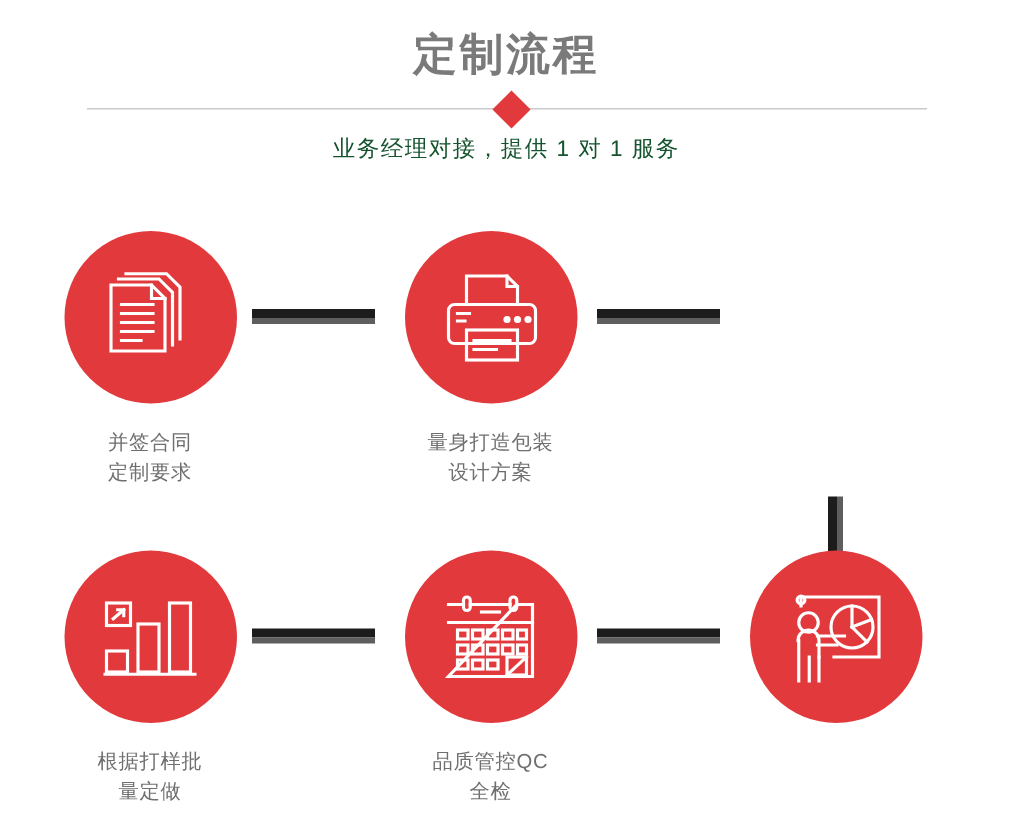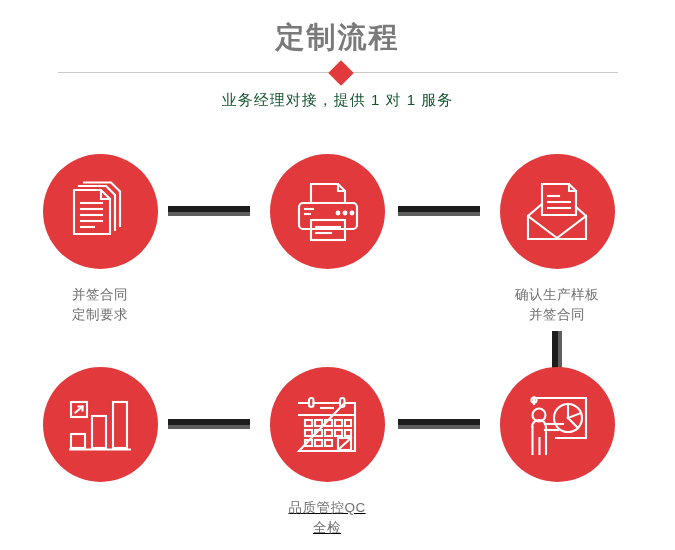--- a/index.html
+++ b/index.html
@@ -107,21 +107,21 @@
     color: #6f6f6f;
     letter-spacing: 0.5px;
     white-space: pre-line;
   }
 
   
   .step-1 { left: 20px;  top: 24px; }
   .step-2 { left: 247px; top: 24px; }
   .step-3 { left: 477px; top: 24px; }
   .step-4 { left: 20px;  top: 237px; }
-  .step-5 { left: 247px; top: 237px; text-decoration: underline; }
+  .step-5 { left: 247px; top: 237px; }
   .step-6 { left: 477px; top: 237px; }
 
   
   .conn-h {
     position: absolute;
     width: 82px;
     height: 10px;
   }
   .conn-h .bar-dark {
     position: absolute;
@@ -229,50 +229,39 @@
           <circle cx="43" cy="32" r="2.4" fill="#ffffff" stroke="none"></circle>
           <circle cx="50" cy="32" r="2.4" fill="#ffffff" stroke="none"></circle>
           <circle cx="57" cy="32" r="2.4" fill="#ffffff" stroke="none"></circle>
           <line x1="10" y1="28" x2="18" y2="28"></line>
           <line x1="10" y1="33" x2="15" y2="33"></line>
           <rect x="16" y="39" width="34" height="20"></rect>
           <line x1="21" y1="46" x2="45" y2="46"></line>
           <line x1="21" y1="52" x2="36" y2="52"></line>
         </svg>
       </div>
-    </div>
-
-    <div class="step step-3">
-      <div class="circle">
-        <svg width="64" height="60" viewBox="0 0 64 60" fill="none" stroke="#ffffff" stroke-width="2.1" stroke-linecap="square" stroke-linejoin="miter">
-          <path d="M17 2 H44 L51 9 V33 H17 Z"></path>
-          <path d="M44 2 V9 H51"></path>
-          <line x1="23" y1="14" x2="34" y2="14"></line>
-          <line x1="23" y1="20" x2="45" y2="20"></line>
-          <line x1="23" y1="26" x2="45" y2="26"></line>
-          <path d="M17 22 L3 34 V57 H61 V34 L51 25"></path>
-          <path d="M3 34 L32 56 L61 34"></path>
-        </svg>
-      </div>
-      <div class="caption">确认生产样板
-并签合同</div>
-    </div>
+      <div class="caption">量身打造包装
+设计方案</div>
+    </div>
+
 
     <div class="step step-4">
       <div class="circle">
         <svg width="62" height="58" viewBox="0 0 62 58" fill="none" stroke="#ffffff" stroke-width="2.1" stroke-linecap="square" stroke-linejoin="miter">
           <rect x="2" y="6" width="16" height="15"></rect>
           <path d="M6.5 16.5 L13.5 10.5"></path>
           <path d="M9.5 10.5 H13.5 V14.5"></path>
           <rect x="2" y="38" width="14" height="14"></rect>
           <rect x="23" y="20" width="14" height="32"></rect>
           <rect x="44" y="6" width="14" height="46"></rect>
           <line x1="0" y1="53.5" x2="62" y2="53.5"></line>
         </svg>
       </div>
+      <div class="caption">根据打样批
+量定做</div>
     </div>
 
     <div class="step step-5">
       <div class="circle">
         <svg width="62" height="58" viewBox="0 0 62 58" fill="none" stroke="#ffffff" stroke-width="2.1" stroke-linecap="square" stroke-linejoin="miter">
           <rect x="13" y="2" width="4.5" height="9" rx="2.2"></rect>
           <rect x="44" y="2" width="4.5" height="9" rx="2.2"></rect>
           <path d="M3 7 H13 M17.5 7 H44 M48.5 7 H59 V55 H3 Z"></path>
           <line x1="3" y1="19" x2="59" y2="19"></line>
           <line x1="25" y1="12" x2="37" y2="12"></line>

